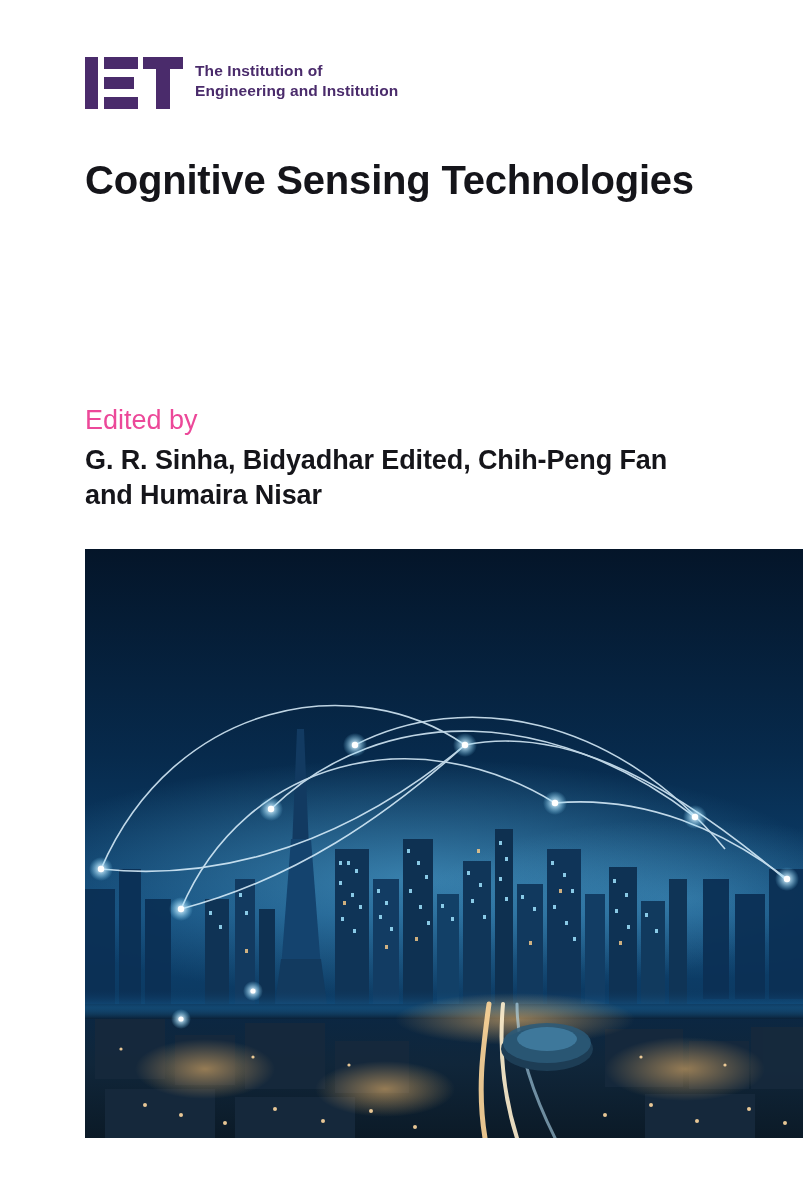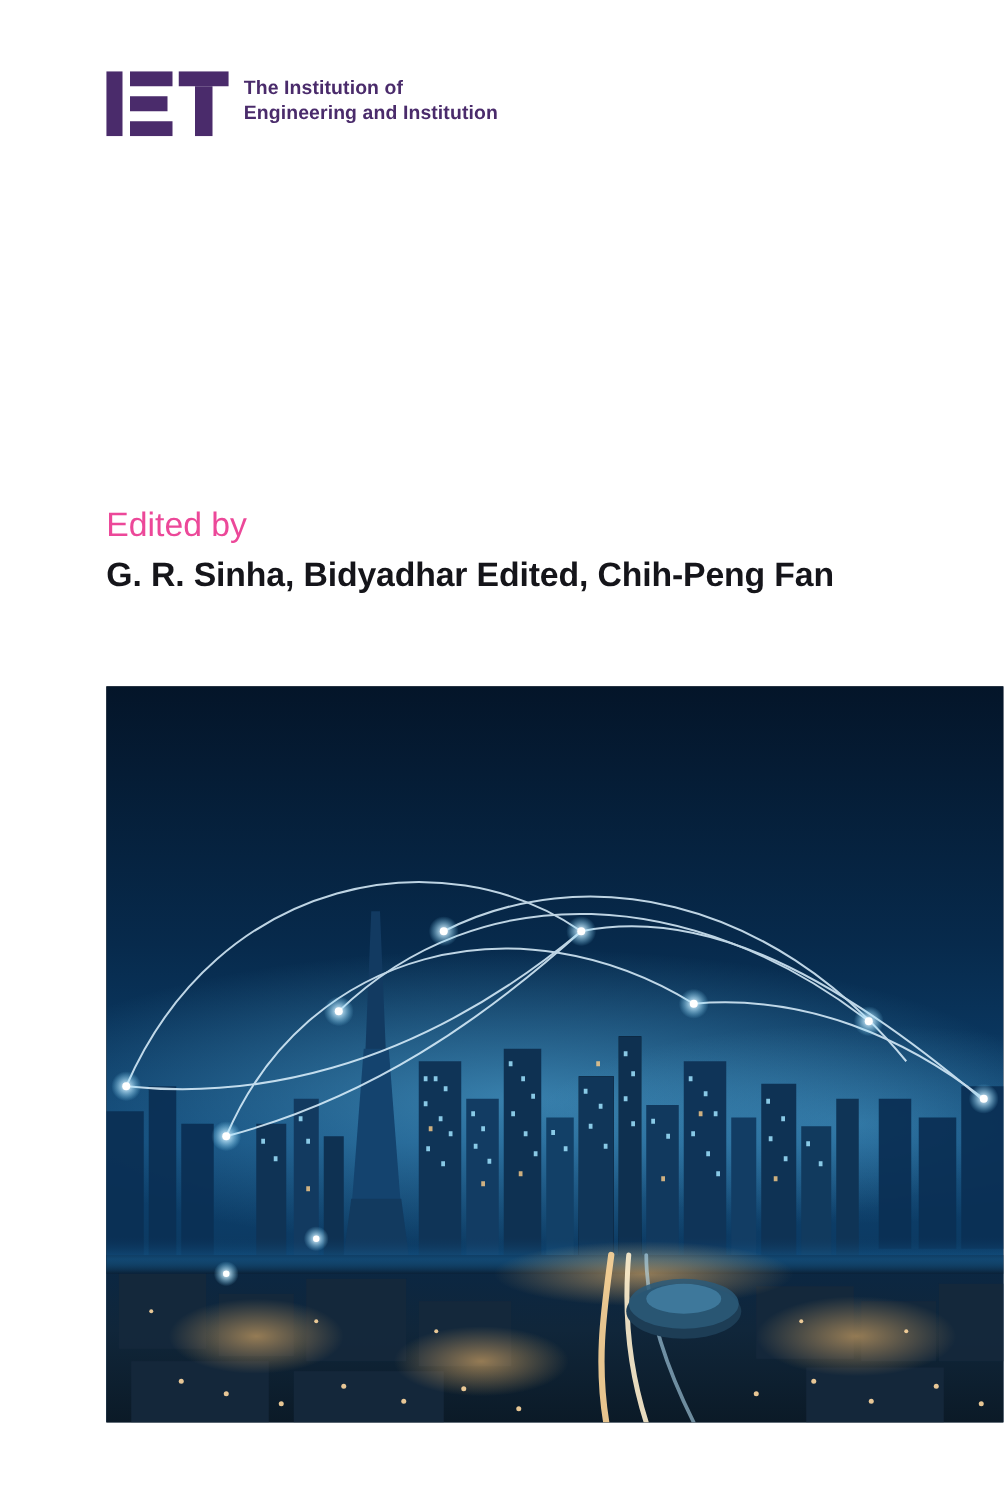--- a/index.html
+++ b/index.html
@@ -113,25 +113,27 @@
         <rect x="71" y="12" width="14" height="40" fill="#4a2b6b"></rect>
       </svg>
     </div>
     <div class="logo-text">
       <div>The Institution of</div>
       <div>Engineering and Institution</div>
     </div>
   </div>
 
   <div class="title">
+    <div>Cognitive Sensing Technologies</div>
   </div>
 
   <div class="edited-by">Edited by</div>
   <div class="editors">
     <div>G. R. Sinha, Bidyadhar Edited, Chih-Peng Fan</div>
+    <div>and Humaira Nisar</div>
   </div>
 
   <div class="photo">
     <svg width="718" height="589" viewBox="0 0 718 589" xmlns="http://www.w3.org/2000/svg">
       <defs>
         <linearGradient id="sky" x1="0" y1="0" x2="0" y2="1">
           <stop offset="0%" stop-color="#041529"></stop>
           <stop offset="35%" stop-color="#072a4c"></stop>
           <stop offset="62%" stop-color="#0d4372"></stop>
           <stop offset="100%" stop-color="#0a2a47"></stop>

